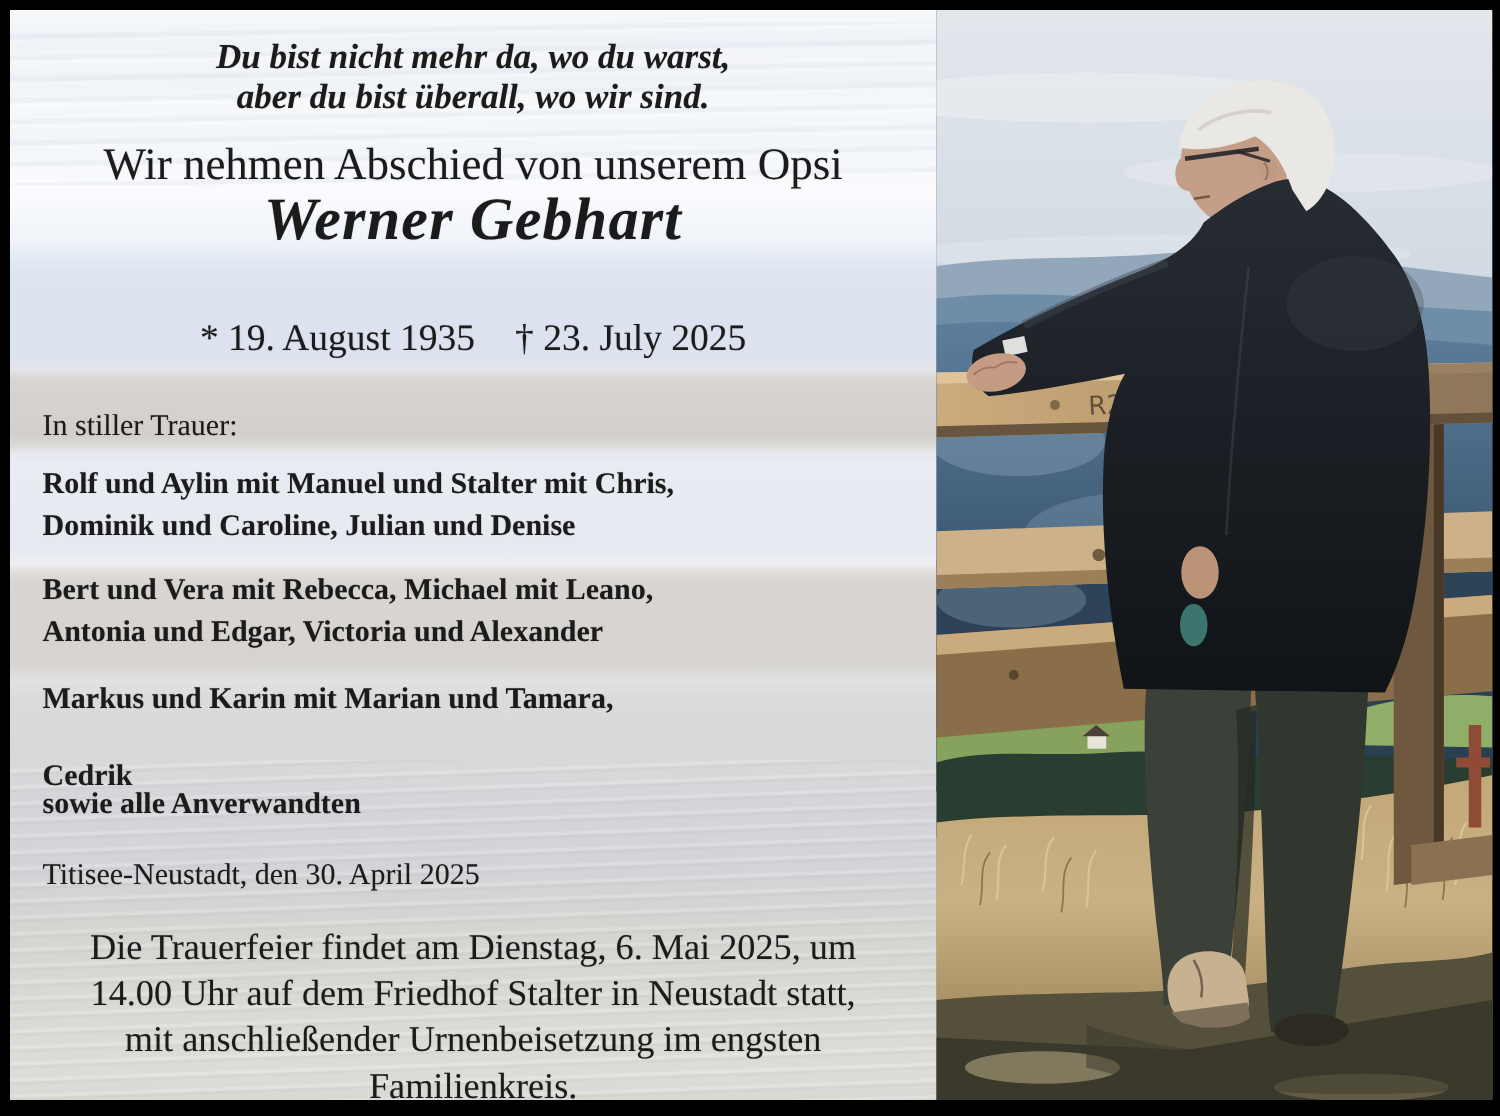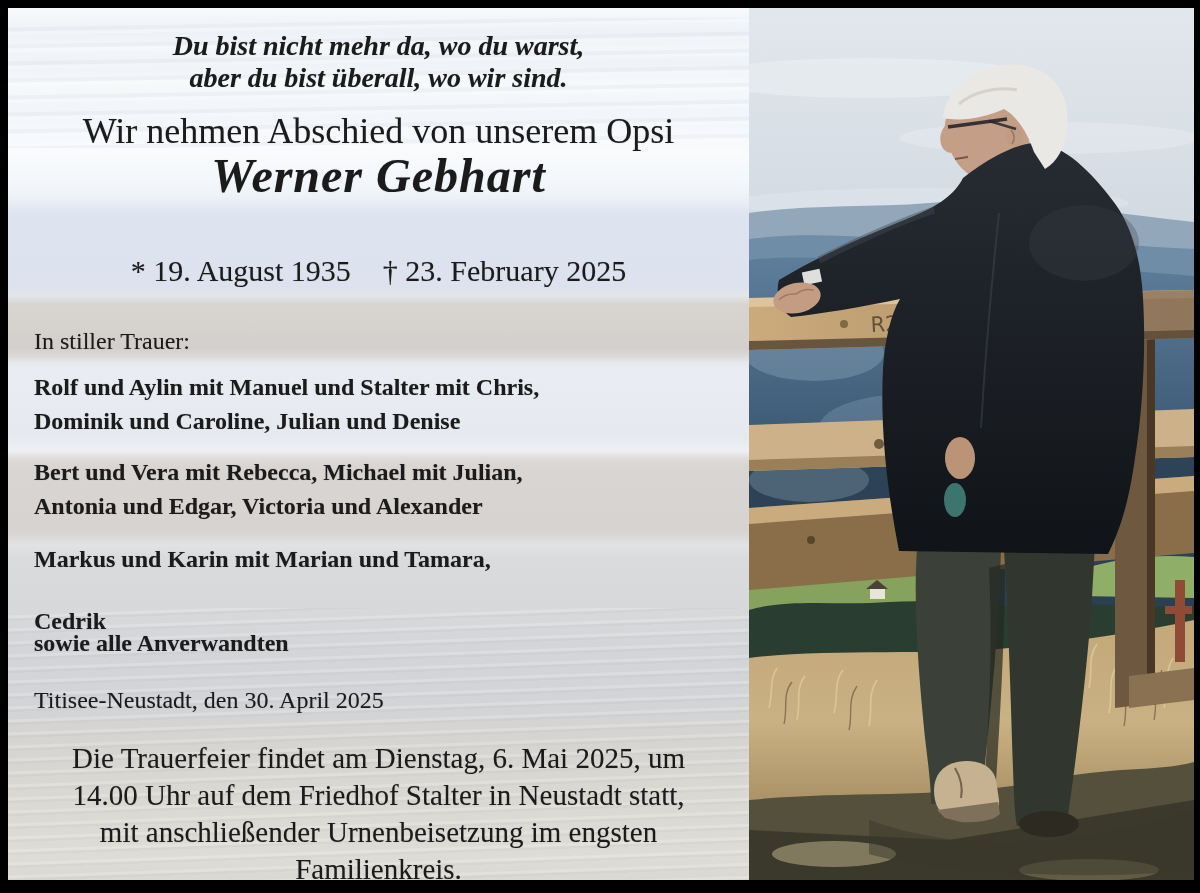--- a/index.html
+++ b/index.html
@@ -61,29 +61,29 @@
         <div>Du bist nicht mehr da, wo du warst,</div>
         <div>aber du bist überall, wo wir sind.</div>
       </div>
 
       <div class="tblock centered intro">Wir nehmen Abschied von unserem Opsi</div>
 
       <div class="tblock centered name">Werner Gebhart</div>
 
       <div class="tblock dates" style="left:0;width:741px;">
         <span>* 19. August 1935</span>
-        <span>† 23. February 2025</span>
+        <span>† 23. July 2025</span>
       </div>
 
       <div class="tblock leftline lbl-trauer">In stiller Trauer:</div>
 
       <div class="tblock leftline boldline g1a">Rolf und Aylin mit Manuel und Stalter mit Chris,</div>
       <div class="tblock leftline boldline g1b">Dominik und Caroline, Julian und Denise</div>
 
-      <div class="tblock leftline boldline g2a">Bert und Vera mit Rebecca, Michael mit Julian,</div>
+      <div class="tblock leftline boldline g2a">Bert und Vera mit Rebecca, Michael mit Leano,</div>
       <div class="tblock leftline boldline g2b">Antonia und Edgar, Victoria und Alexander</div>
 
       <div class="tblock leftline boldline g3a">Markus und Karin mit Marian und Tamara,</div>
       <div class="tblock leftline boldline g3b">Cedrik</div>
 
       <div class="tblock leftline boldline closingline">sowie alle Anverwandten</div>
 
       <div class="tblock leftline placedate">Titisee-Neustadt, den 30. April 2025</div>
 
       <div class="tblock centered funeral">

